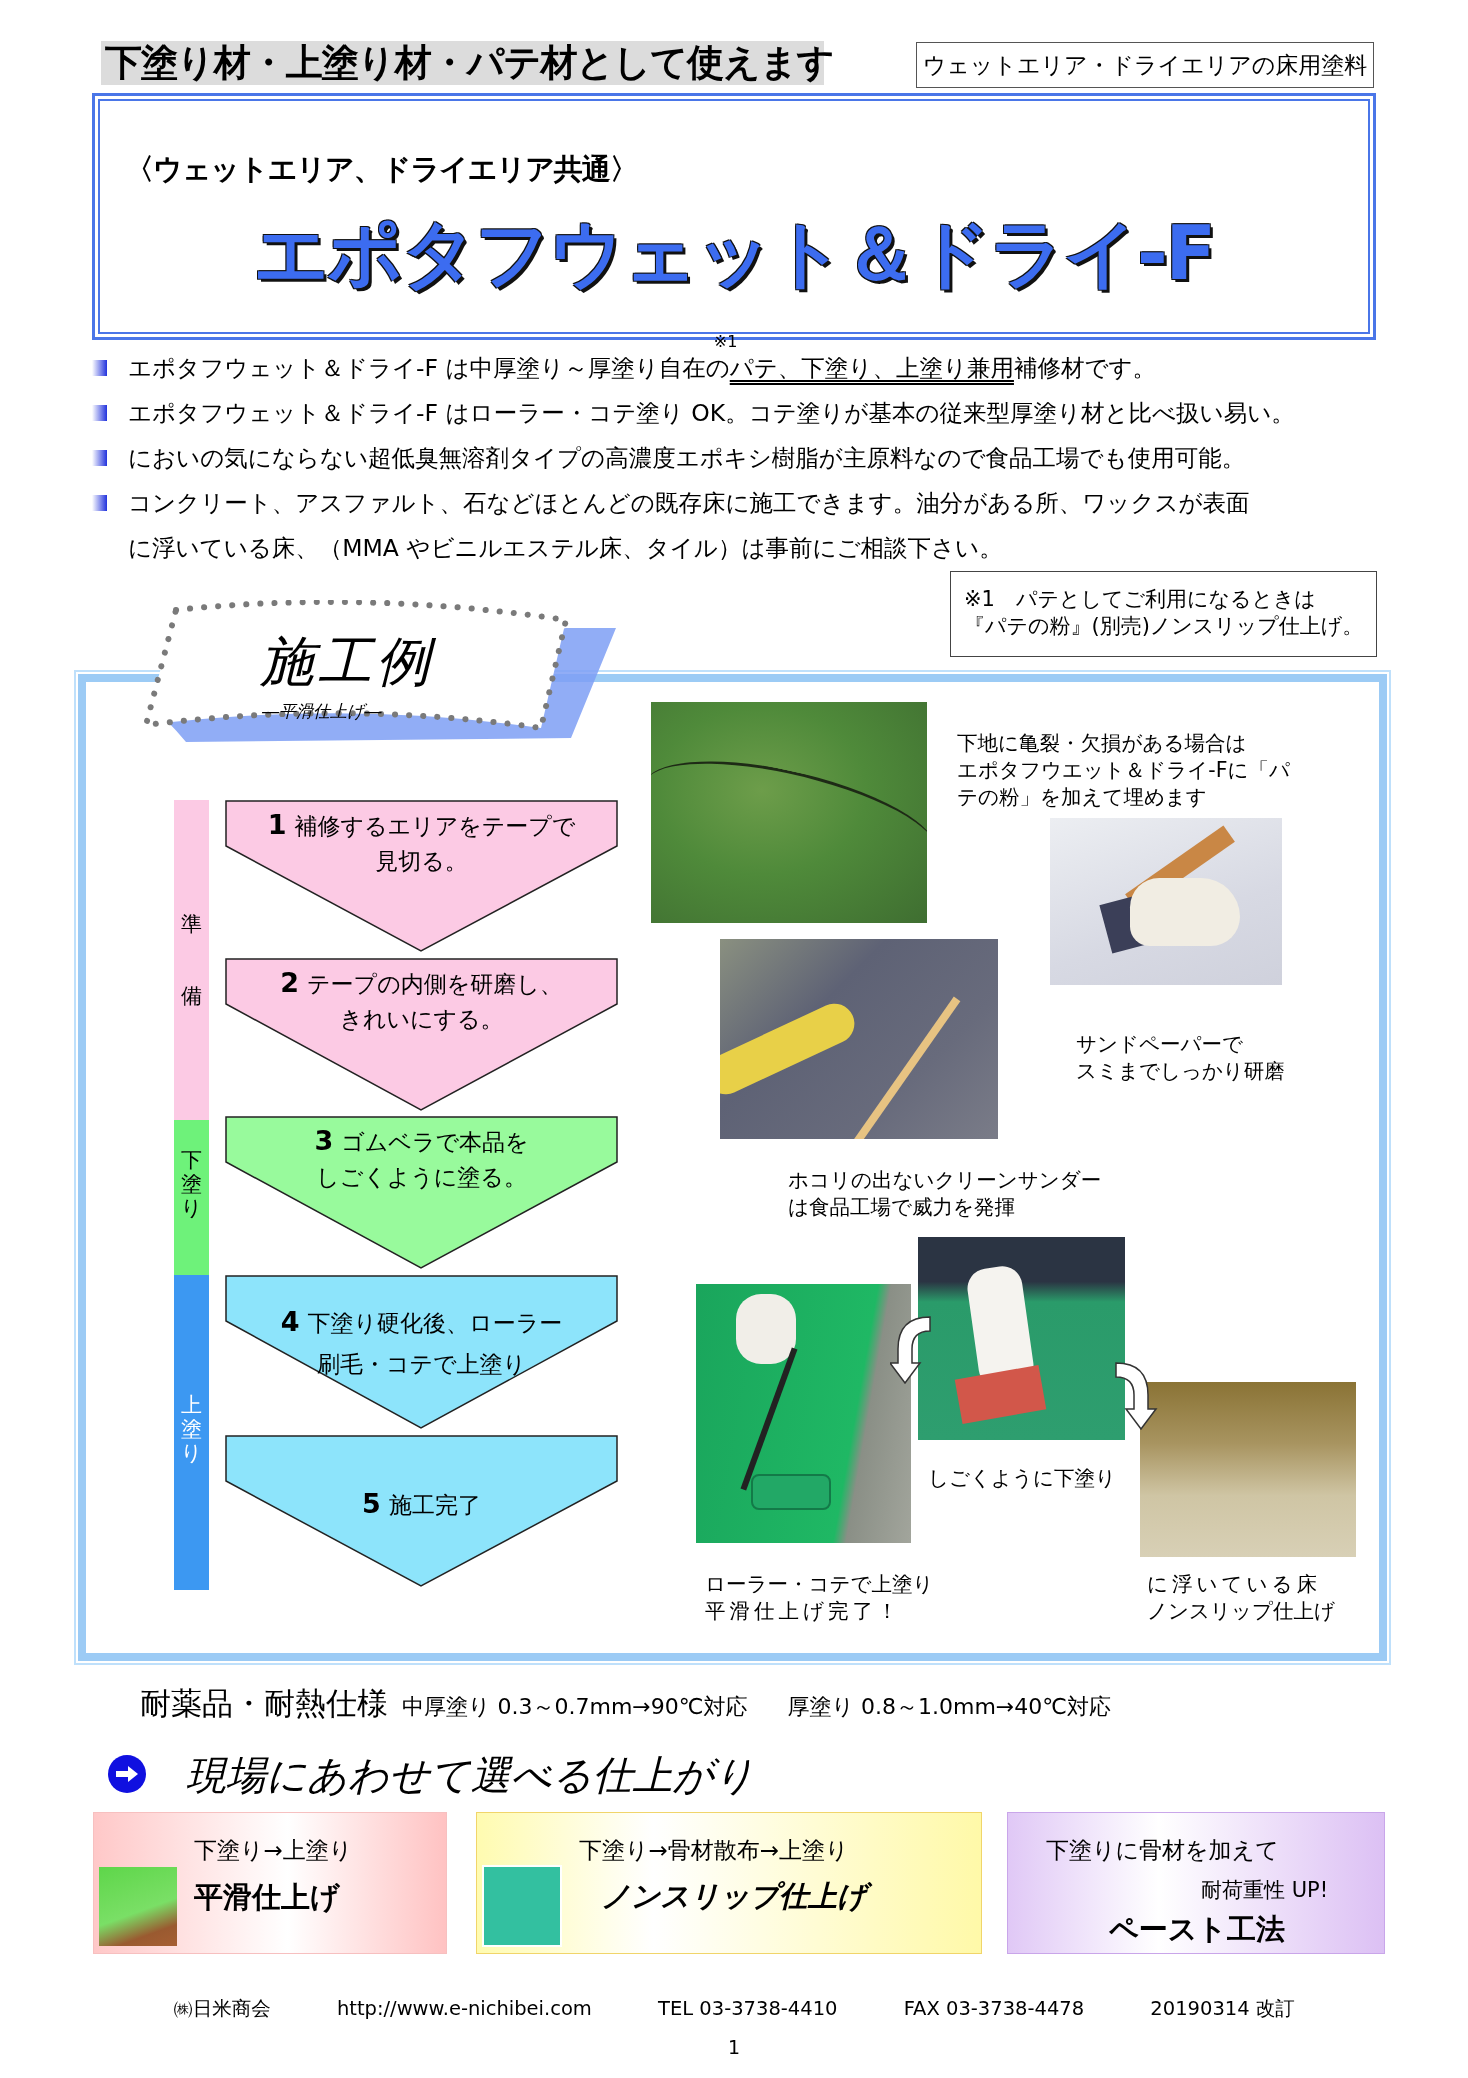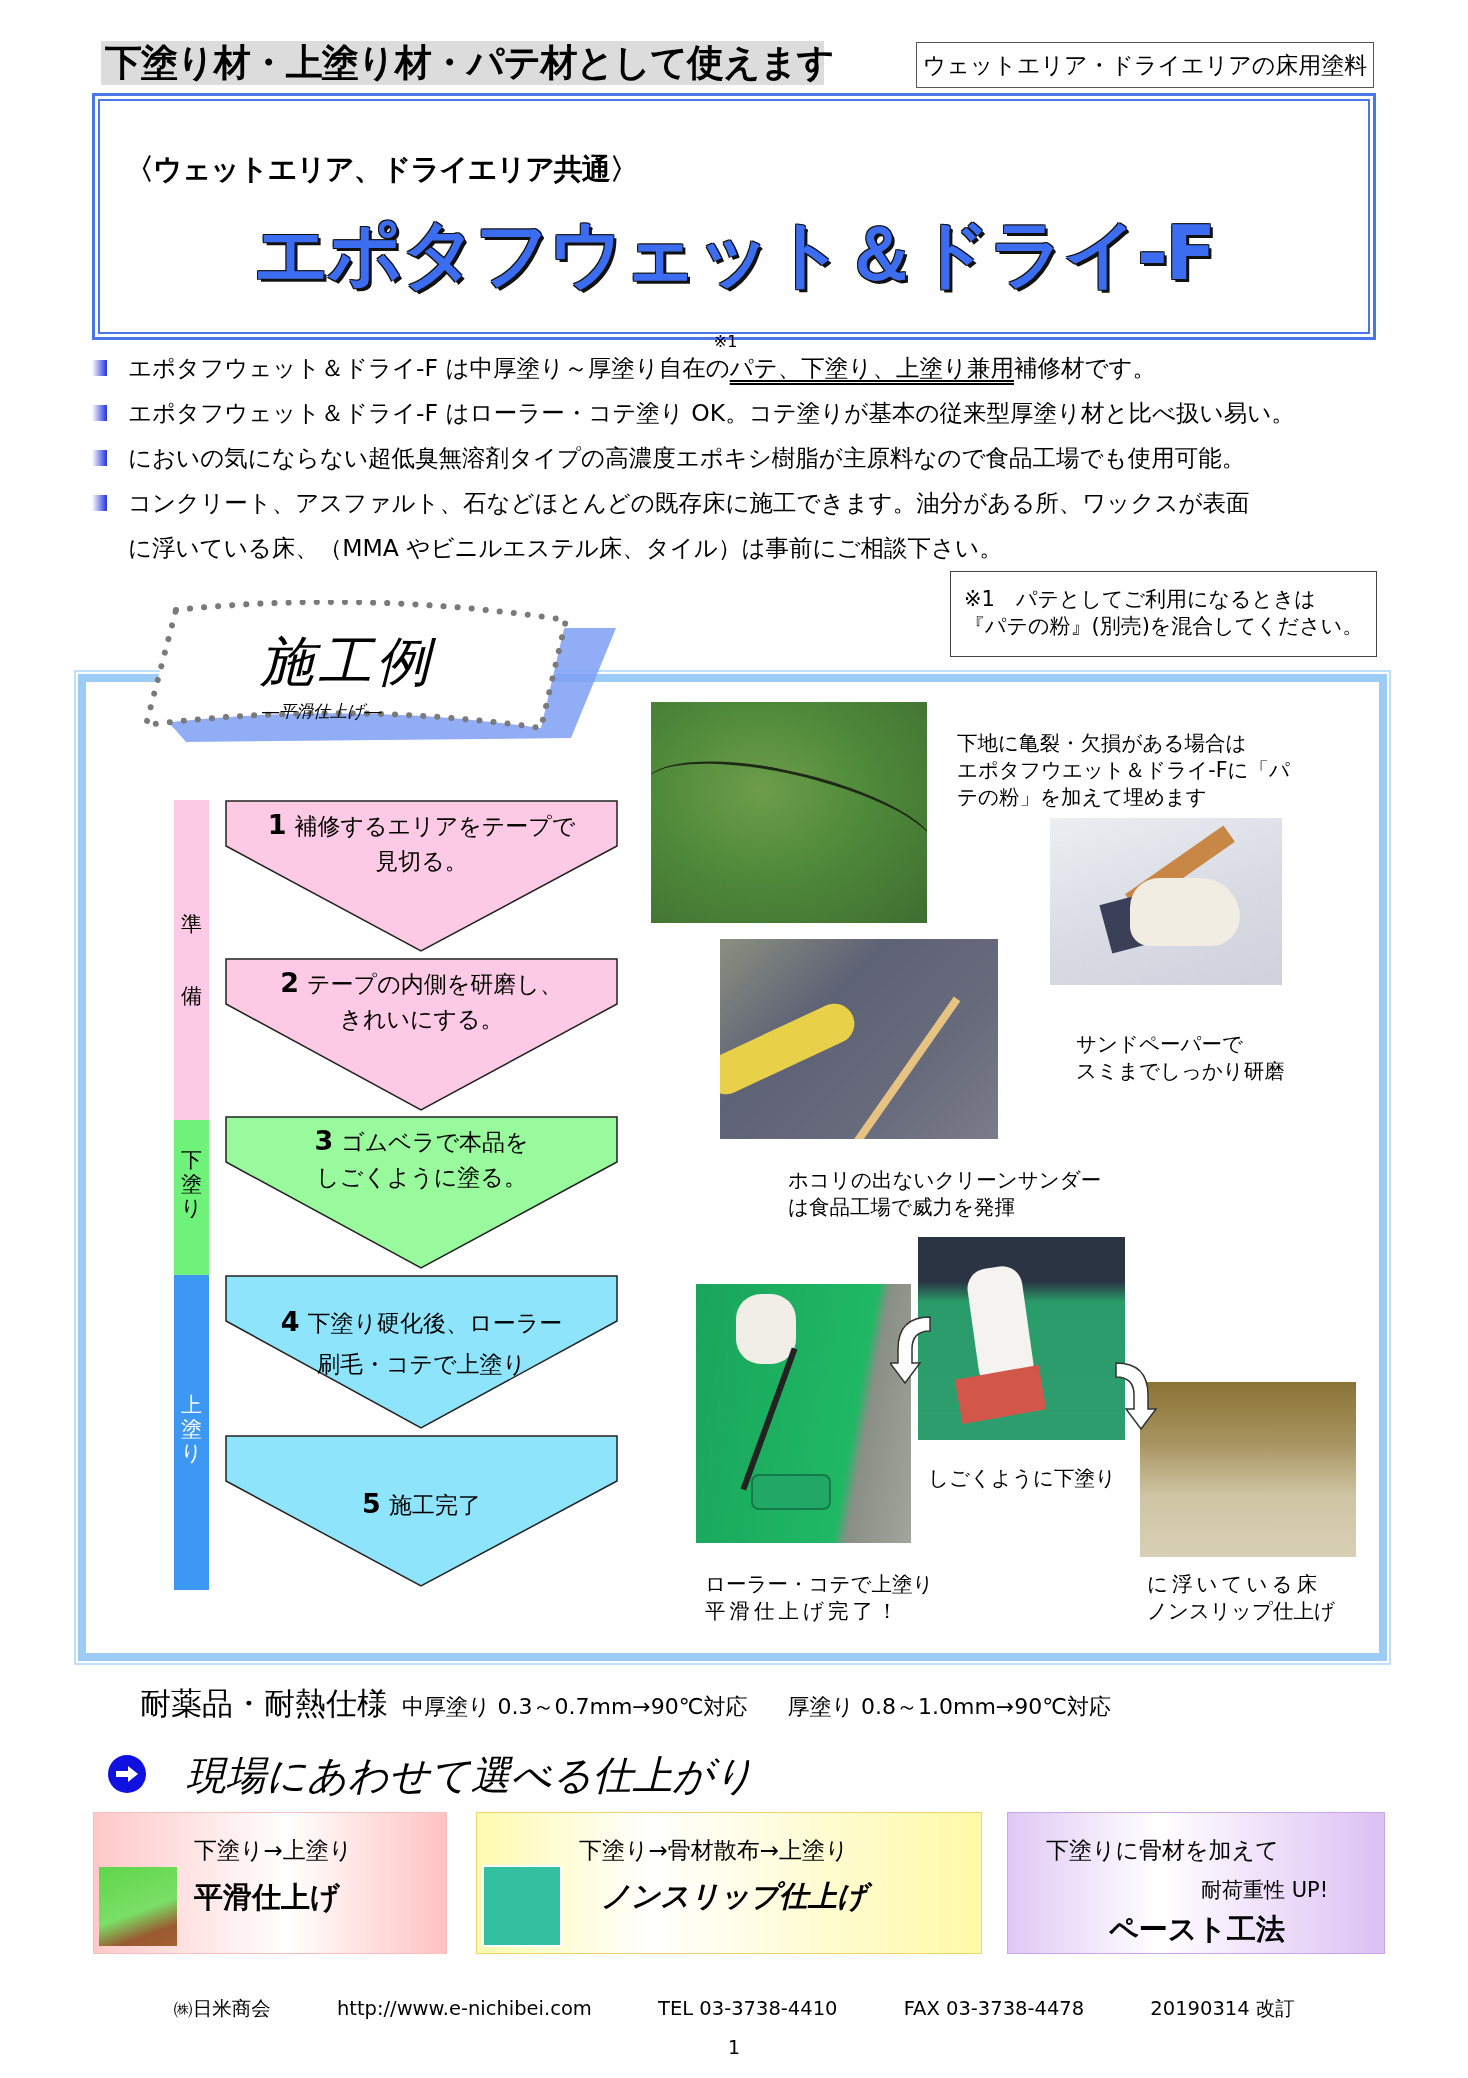--- a/index.html
+++ b/index.html
@@ -155,21 +155,21 @@
     <span class="sq"></span>
     <span>コンクリート、アスファルト、石などほとんどの既存床に施工できます。油分がある所、ワックスが表面</span>
   </div>
   <div class="bullet cont">
     <span>に浮いている床、（MMA やビニルエステル床、タイル）は事前にご相談下さい。</span>
   </div>
 </div>
 
 <div class="abs footnote">
   <div>※1　パテとしてご利用になるときは</div>
-  <div>『パテの粉』(別売)を混合してください。</div>
+  <div>『パテの粉』(別売)ノンスリップ仕上げ。</div>
 </div>
 
 <div class="abs sec-frame"></div>
 
 <svg class="abs banner" viewBox="0 0 490 150" width="490" height="150">
   <path d="M440 28 L490 28 L445 138 L60 142 Q50 130 40 120 Z" fill="#7e9ff5" opacity="0.85"></path>
   <path d="M50 10 Q240 -10 440 20 L415 128 Q220 100 20 125 Z" fill="#ffffff" stroke="#7a7a7a" stroke-width="6" stroke-dasharray="0.1 14" stroke-linecap="round"></path>
 </svg>
 <div class="abs banner-title">施工例</div>
 <div class="abs banner-sub">―平滑仕上げ―</div>
@@ -271,21 +271,21 @@
 <div class="abs cap cap5">
   <div>ローラー・コテで上塗り</div>
   <div style="letter-spacing:4px">平滑仕上げ完了！</div>
 </div>
 <div class="abs cap cap6">
   <div style="letter-spacing:4px">に浮いている床</div>
   <div>ノンスリップ仕上げ</div>
 </div>
 
 <div class="abs spec">
-  <span class="lead">耐薬品・耐熱仕様</span><span>中厚塗り  0.3～0.7mm→90℃対応</span><span class="gap"></span><span>厚塗り 0.8～1.0mm→90℃対応</span>
+  <span class="lead">耐薬品・耐熱仕様</span><span>中厚塗り  0.3～0.7mm→90℃対応</span><span class="gap"></span><span>厚塗り 0.8～1.0mm→40℃対応</span>
 </div>
 
 <div class="abs finish-heading">
   <span class="circ"></span><span>現場にあわせて選べる仕上がり</span>
 </div>
 
 <div class="abs fbox fb1">
   <div class="sw"></div>
   <div class="t">下塗り→上塗り</div>
   <div class="b">平滑仕上げ</div>

